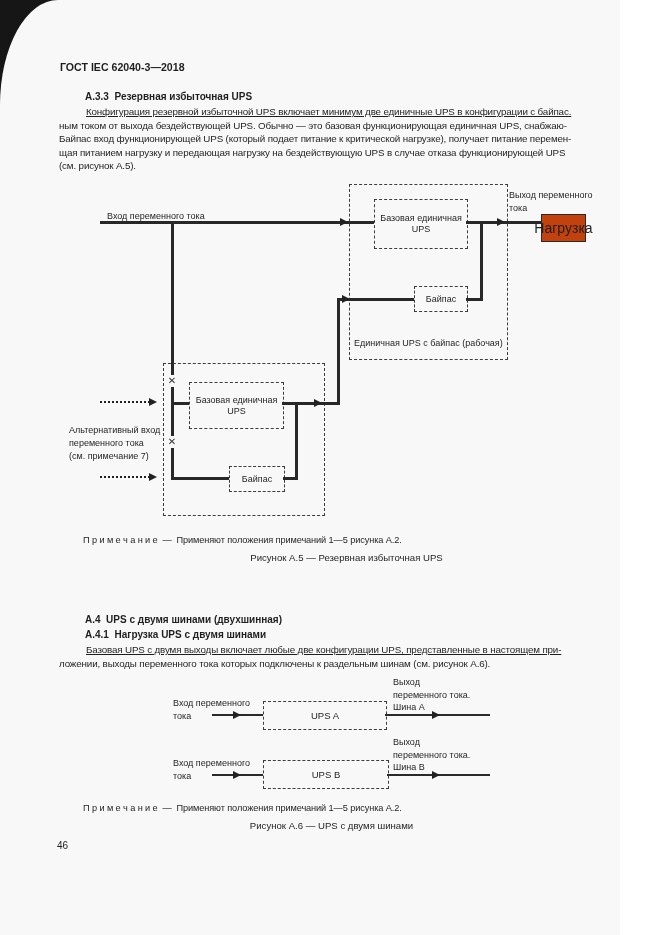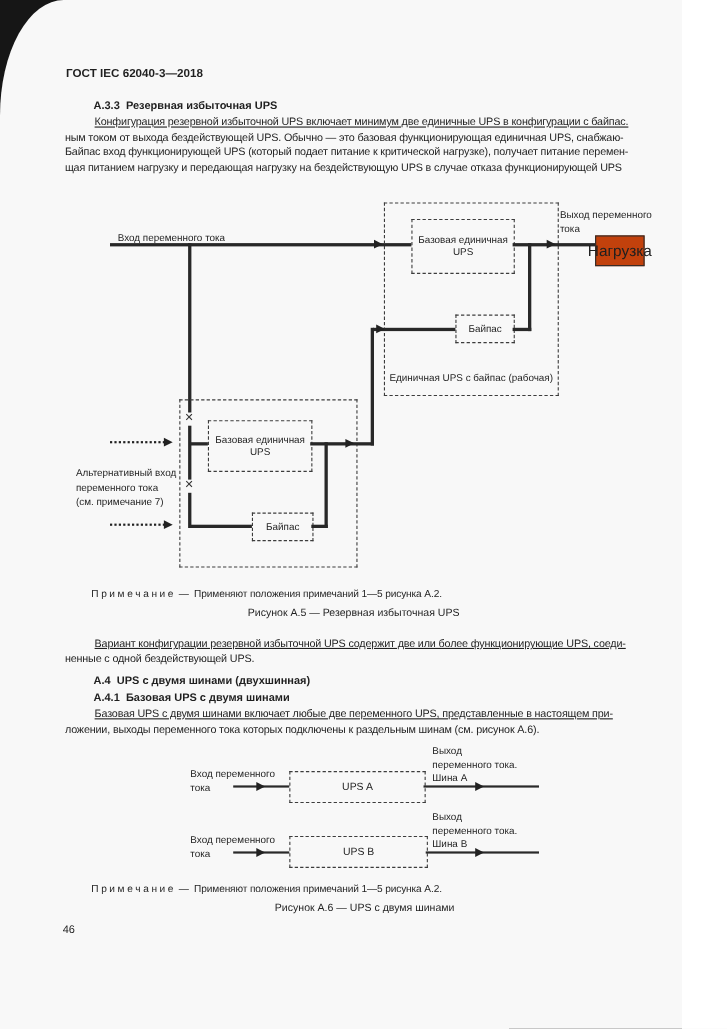--- a/index.html
+++ b/index.html
@@ -41,20 +41,21 @@
   <div class="paper"></div>
 
   <div class="abs hdr" style="left:60px;top:61px;">ГОСТ IEC 62040-3—2018</div>
 
   <div class="abs h2" style="left:85px;top:91px;">А.3.3  Резервная избыточная UPS</div>
   <div class="abs body-lines" style="left:59px;top:105px;">
     <div class="ind">Конфигурация резервной избыточной UPS включает минимум две единичные UPS в конфигурации с байпас.</div>
     <div>ным током от выхода бездействующей UPS. Обычно — это базовая функционирующая единичная UPS, снабжаю-</div>
     <div>Байпас вход функционирующей UPS (который подает питание к критической нагрузке), получает питание перемен-</div>
     <div>щая питанием нагрузку и передающая нагрузку на бездействующую UPS в случае отказа функционирующей UPS</div>
+    <div>(см. рисунок А.5).</div>
   </div>
 
   <div class="abs" style="left:0;top:0;width:661px;height:935px;">
 
     <div class="abs dlab" style="left:107px;top:210px;">Вход переменного тока</div>
     <div class="abs hl3" style="left:100px;top:221px;width:274px;"></div>
     <div class="abs ar" style="left:340px;top:218px;"></div>
 
     <div class="abs vl3" style="left:171px;top:221px;height:259px;"></div>
 
@@ -108,31 +109,27 @@
       <div>Альтернативный вход</div>
       <div>переменного тока</div>
       <div>(см. примечание 7)</div>
     </div>
 
     <div class="abs xm" style="left:166px;top:375px;">✕</div>
     <div class="abs xm" style="left:166px;top:436px;">✕</div>
   </div>
 
   <div class="abs note" style="left:83px;top:535px;">П р и м е ч а н и е  —  Применяют положения примечаний 1—5 рисунка А.2.</div>
-  <div class="abs cap" style="left:49px;top:552px;">Рисунок А.5 — Резервная избыточная UPS</div>
+  <div class="abs cap" style="left:74px;top:552px;">Рисунок А.5 — Резервная избыточная UPS</div>
 
-  <div class="abs body-lines" style="left:59px;top:579px;">
-    <div class="ind">Вариант конфигурации резервной избыточной UPS содержит две или более функционирующие UPS, соеди-</div>
-    <div>ненные с одной бездействующей UPS.</div>
-  </div>
 
   <div class="abs h2" style="left:85px;top:614px;">А.4  UPS с двумя шинами (двухшинная)</div>
-  <div class="abs h2" style="left:85px;top:629px;">А.4.1  Базовая UPS с двумя шинами</div>
+  <div class="abs h2" style="left:85px;top:629px;">А.4.1  Нагрузка UPS с двумя шинами</div>
   <div class="abs body-lines" style="left:59px;top:643px;">
-    <div class="ind">Базовая UPS с двумя шинами включает любые две переменного UPS, представленные в настоящем при-</div>
+    <div class="ind">Базовая UPS с двумя выходы включает любые две конфигурации UPS, представленные в настоящем при-</div>
     <div>ложении, выходы переменного тока которых подключены к раздельным шинам (см. рисунок А.6).</div>
   </div>
 
   <div class="abs" style="left:0;top:0;width:661px;height:935px;">
 
     <div class="abs dlab2" style="left:173px;top:697px;">
       <div>Вход переменного</div>
       <div>тока</div>
     </div>
     <div class="abs hl2" style="left:212px;top:714px;width:51px;"></div>

